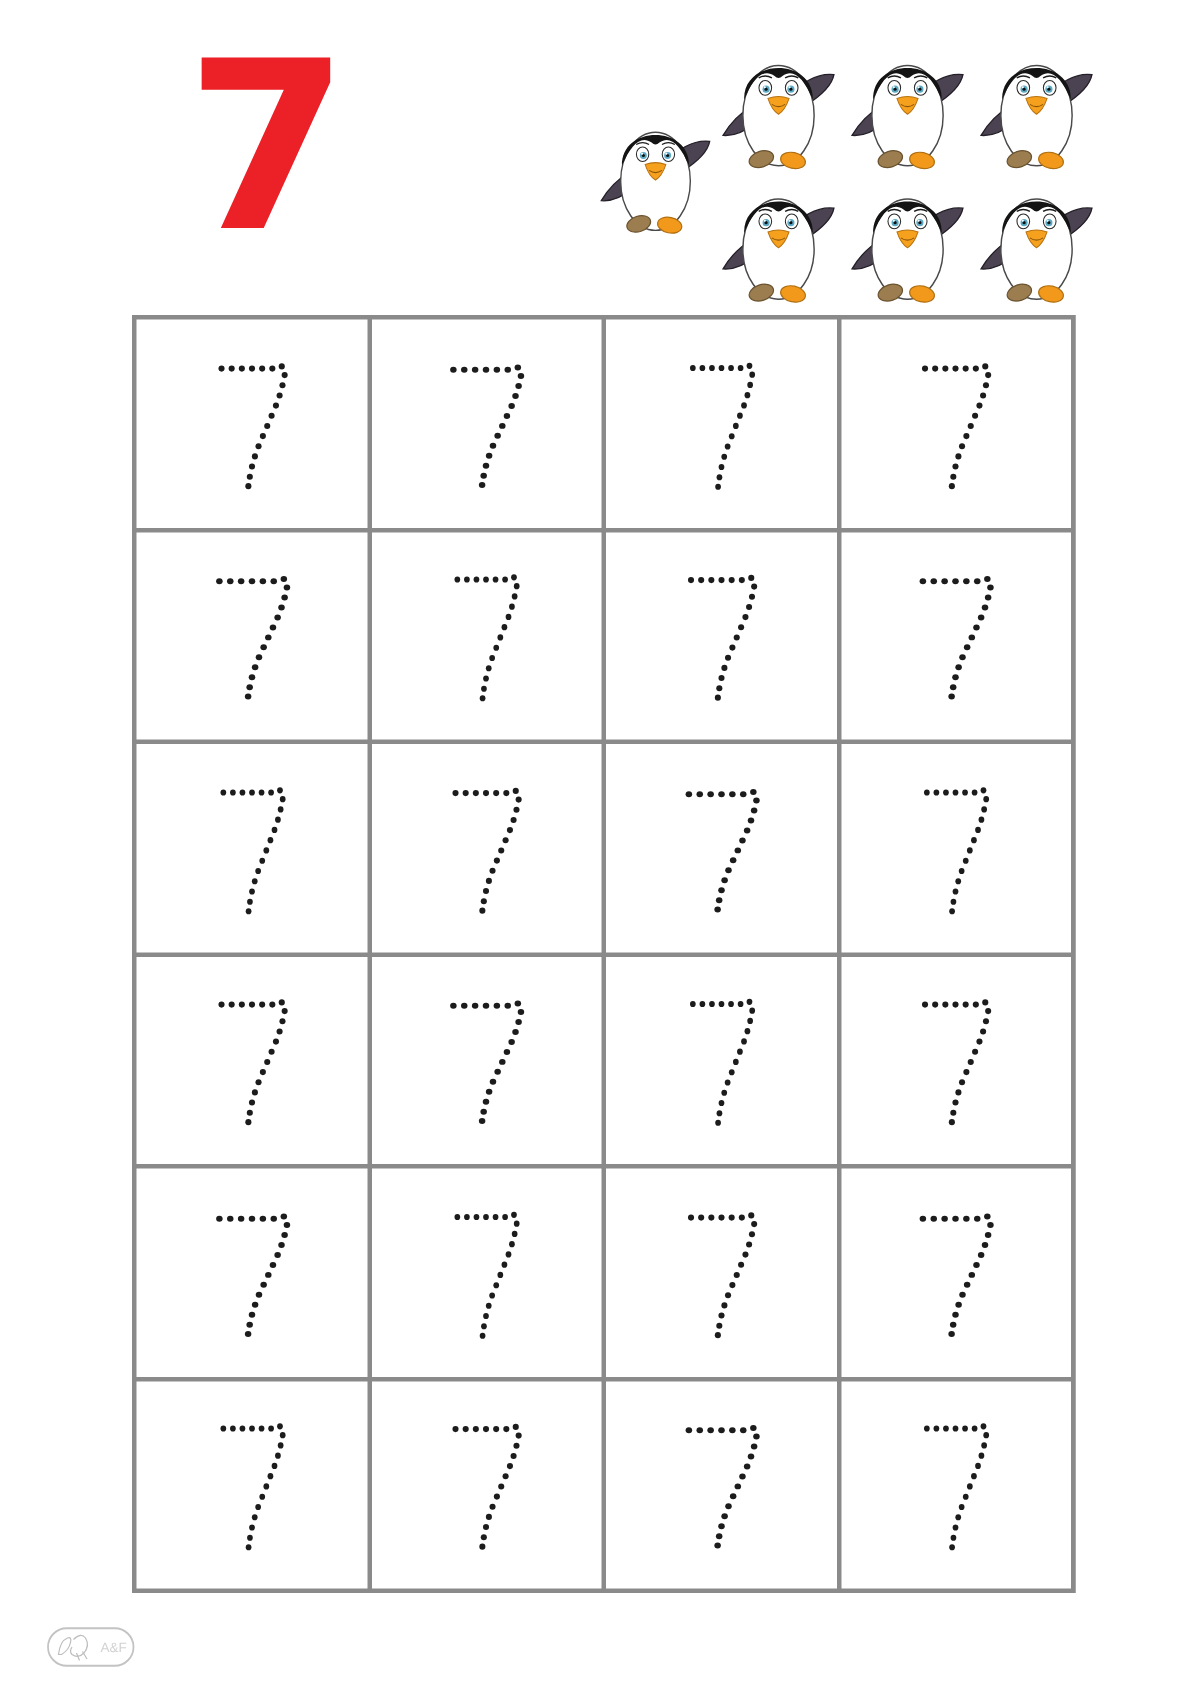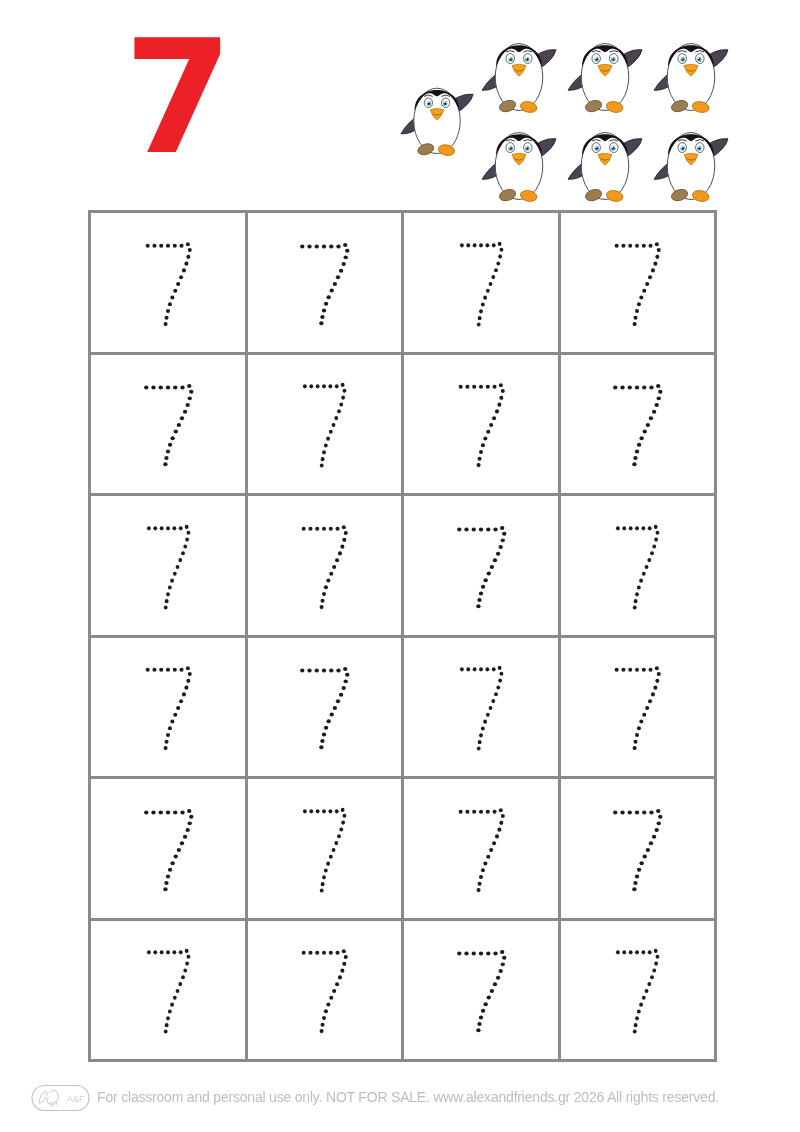--- a/index.html
+++ b/index.html
@@ -801,16 +801,15 @@
   <div class="footer">
     <svg class="footer-logo" viewBox="0 0 59 28">
       <rect x="1" y="1.5" width="57" height="25" rx="12.5" fill="none" stroke="#c3c3c3" stroke-width="1.2"></rect>
       <g stroke="#bdbdbd" fill="none" stroke-width="0.8">
         <path d="M8,19 Q9,10 14,8 Q17,7 16,11 Q15,16 10,19 Z"></path>
         <path d="M18,9 Q23,4 26,8 Q29,13 25,18 Q21,22 17,19 Q15,17 17,14"></path>
         <path d="M20,18 L22,23 M24,17 L27,22"></path>
       </g>
       <text x="36" y="17.5" font-size="9" fill="#d2d2d2" font-family="Liberation Sans, sans-serif">A&amp;F</text>
     </svg>
-    <div class="footer-text">For classroom and personal use only. NOT FOR SALE. www.alexandfriends.gr 2026  All rights reserved.</div>
   </div>
 
 </div>
 
 </body></html>

